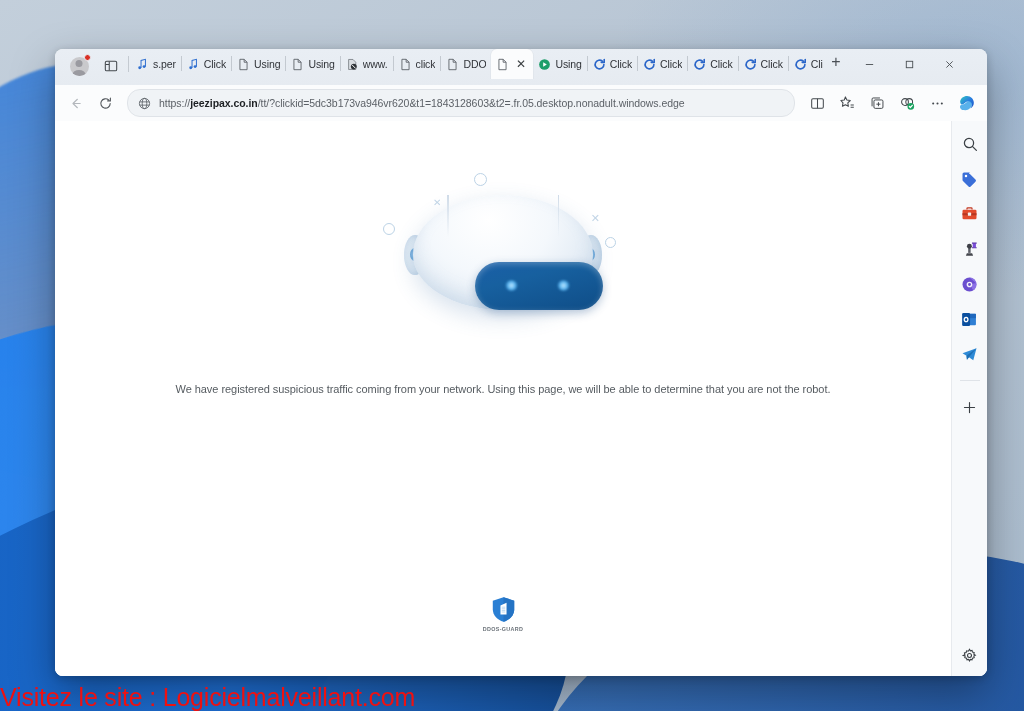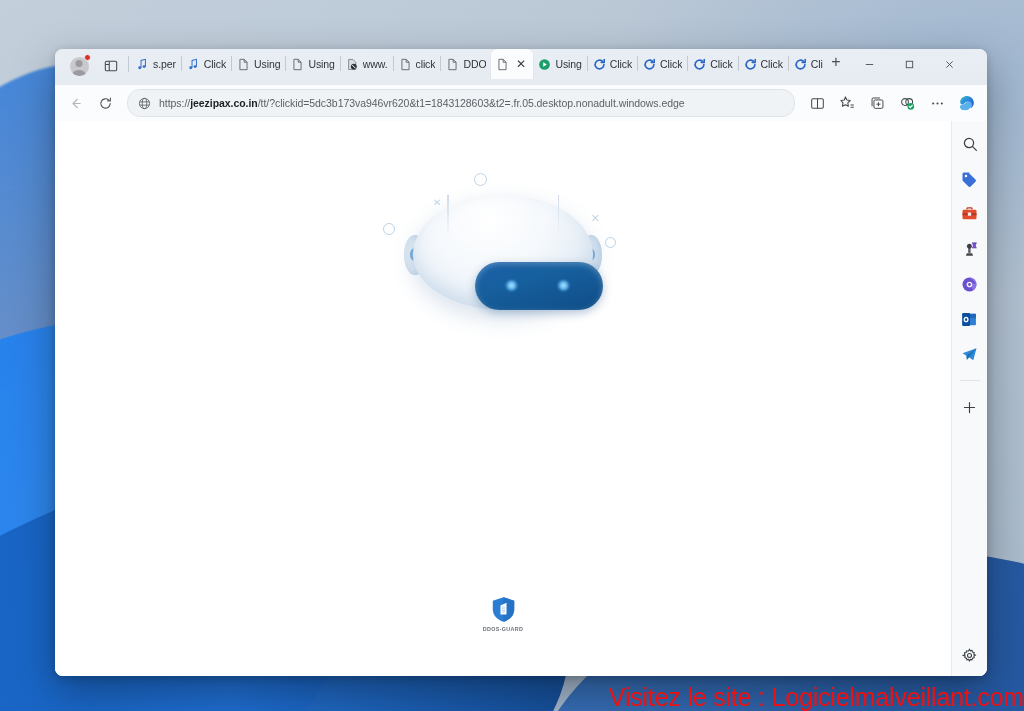--- a/index.html
+++ b/index.html
@@ -245,21 +245,21 @@
   }
 
   .footer {
     position: absolute; left: 0; right: 0; bottom: 44px;
     display: flex; flex-direction: column; align-items: center; gap: 3px;
   }
   .footer .brand-name { font-size: 5.4px; }
 
   .watermark {
     position: absolute; left: 0; right: 0; bottom: -1px;
-    text-align: right; font-size: 25px; color: #ee1111;
+    text-align: left; font-size: 25px; color: #ee1111;
     font-family: "Liberation Sans", sans-serif; letter-spacing: -.2px;
     white-space: nowrap;
   }
 </style>
 </head>
 <body>
 
 <div id="desktop">
   <div class="ribbon rb3"></div>
   <div class="ribbon rb1"></div>
@@ -521,20 +521,21 @@
             </div>
           <div class="head">
             <div class="visor">
               <div class="eye l"></div>
               <div class="eye r"></div>
             </div>
           </div>
         </div>
 
 
+        <div class="notice">We have registered suspicious traffic coming from your network. Using this page, we will be able to determine that you are not the robot.</div>
       </div>
 
       <div class="footer">
         <svg width="25" height="27" viewBox="0 0 28 30">
           <path d="M14 1.2L26 5.2v9.5c0 6.5-4.8 11.8-12 14.1C6.8 26.5 2 21.2 2 14.7V5.2z" fill="#2a7fd4"></path>
           <path d="M14 1.2L26 5.2v9.5c0 6.5-4.8 11.8-12 14.1z" fill="#2473c4"></path>
           <path d="M10.6 20.5V10.6l6.8-3.1v13z" fill="#ffffff"></path>
           <path d="M12 12.4h4M12 14.2h4M12 16h4M12 17.8h4" stroke="#9fc6ea" stroke-width=".75"></path>
         </svg>
         <div class="brand-name">DDOS-GUARD</div>

